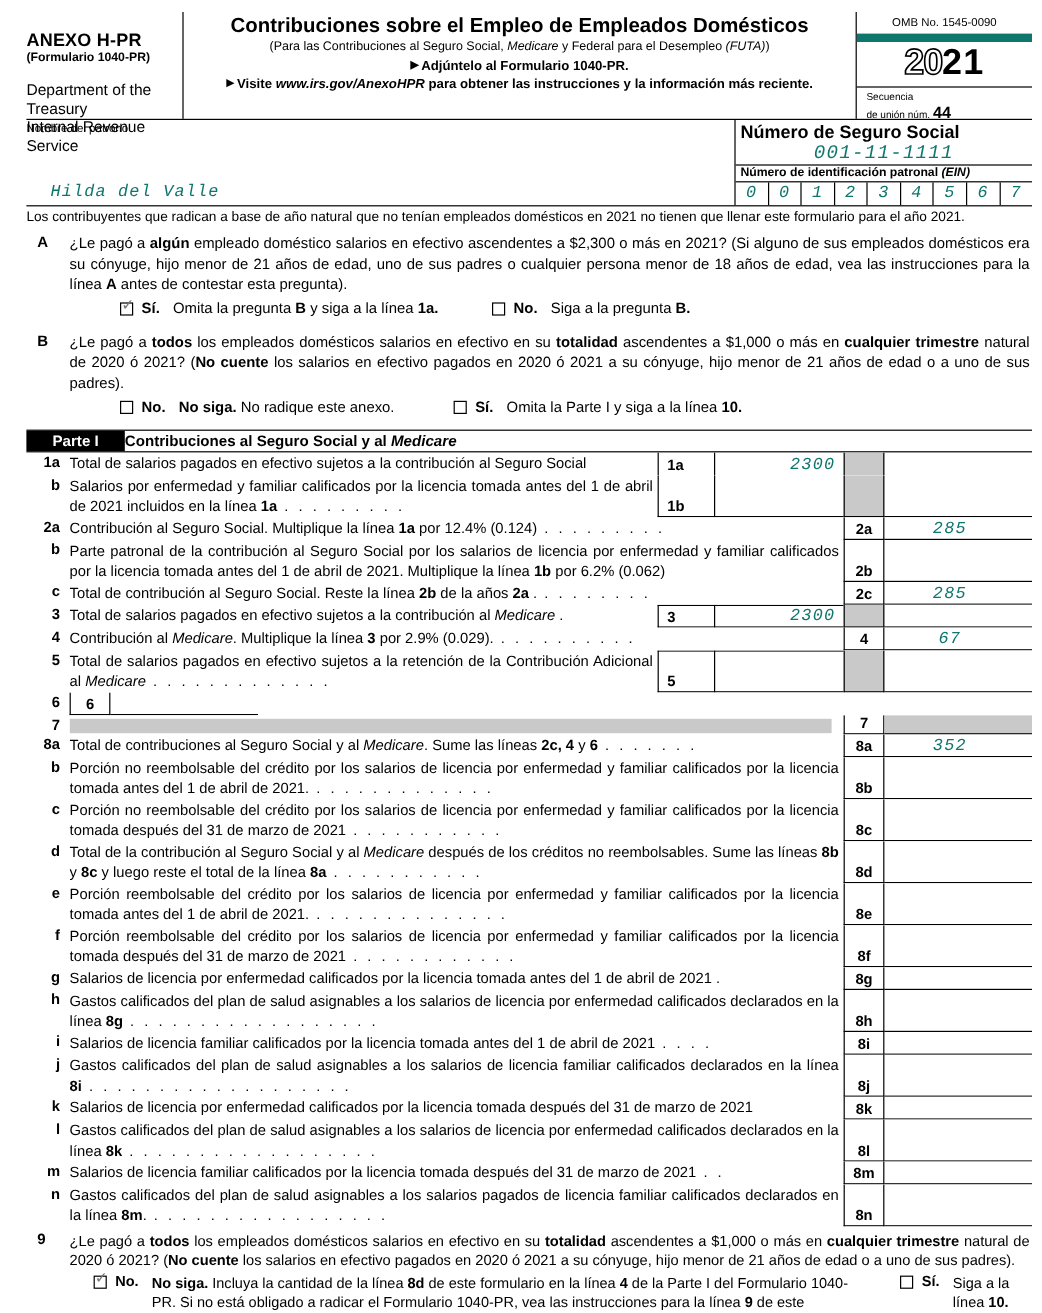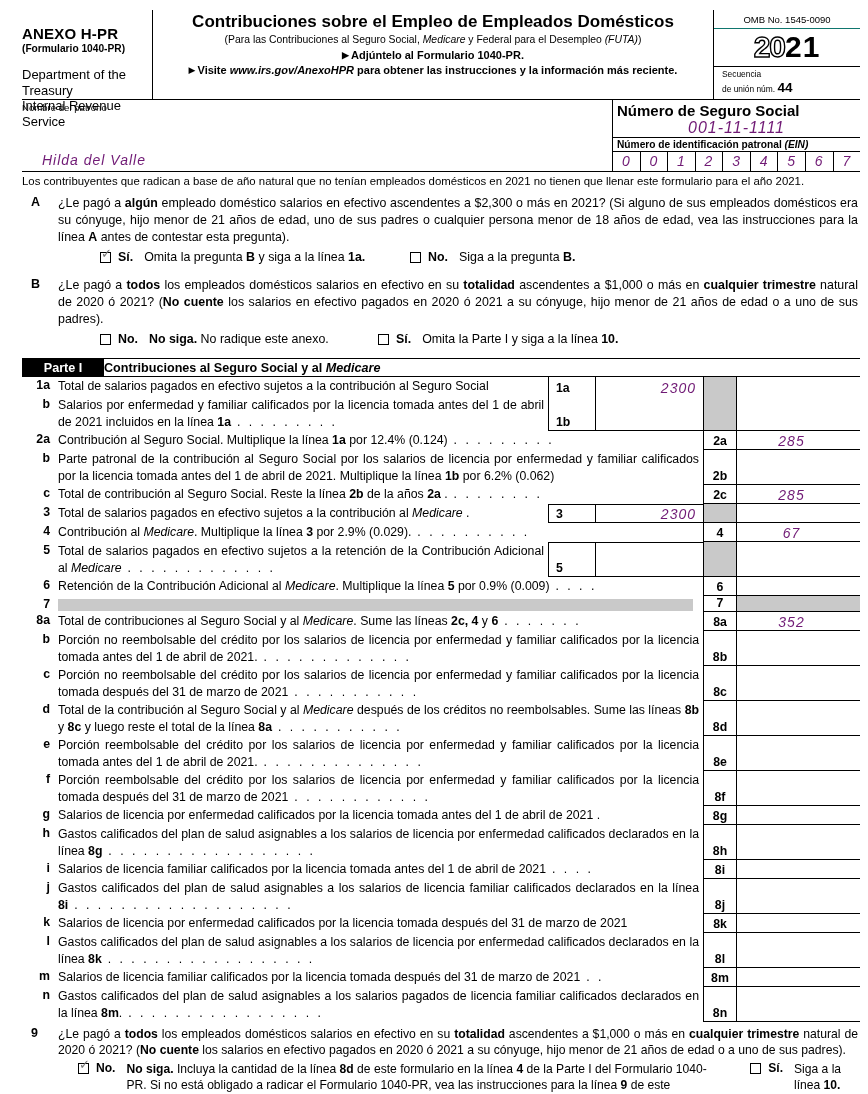--- a/index.html
+++ b/index.html
@@ -20,34 +20,34 @@
   .formnum { font-size: 10.2px; font-weight: bold; margin-top: 1px; }
   .dept { font-size: 13px; line-height: 1.2; }
   .dept-wrap { margin-top: 13px; }
   .hcol2 { flex: 1; border-left: 1px solid #000; border-right: 1px solid #000; text-align: center; padding: 2px 6px; }
   .title { font-size: 17px; font-weight: bold; line-height: 1.15; }
   .subtitle { font-size: 10.4px; margin-top: 2px; }
   .attach { font-size: 11px; font-weight: bold; margin-top: 4px; }
   .visit { font-size: 11px; margin-top: 3px; }
   .arr { font-size: 9px; vertical-align: 1px; margin-right: 2px; }
   .hcol3 { width: 146px; text-align: center; }
-  .omb { font-size: 9.5px; padding: 4px 2px 3px; border-bottom: 1px solid #0f766e; }
+  .omb { font-size: 9.5px; padding: 4px 2px 3px; border-bottom: 7px solid #0f766e; }
   .year { font-size: 30px; font-weight: bold; line-height: 36px; height: 38px; border-bottom: 1px solid #000; letter-spacing: 1px; }
   .y20 { color: #999; letter-spacing: -1px; }
   @supports (-webkit-text-stroke: 1px black) {
     .y20 { color: #fff; -webkit-text-stroke: 1.4px #000; }
   }
   .seq { text-align: left; font-size: 8.4px; line-height: 1.15; padding: 3px 0 0 8px; }
   .seqnum { font-size: 13.5px; font-weight: bold; }
 
   
   .tp { display: flex; height: 72px; border-bottom: 1px solid #000; }
   .tleft { flex: 1; position: relative; }
   .small-label { font-size: 9.6px; padding-top: 2px; }
-  .hw { font-family: Liberation Sans, sans-serif; font-style: italic; color: #701a75; letter-spacing: 1px; }
+  .hw { font-family: Liberation Mono, monospace; font-style: italic; color: #0f766e; letter-spacing: 1px; }
   .name-val { position: absolute; left: 20px; bottom: 3px; font-size: 14px; }
   .tright { width: 248px; border-left: 1px solid #000; display: flex; flex-direction: column; }
   .ssn-label { font-size: 15px; font-weight: bold; padding: 2px 4px 0; }
   .ssn-val { text-align: center; font-size: 16px; flex: 1; }
   .ein-label { font-size: 10.2px; font-weight: bold; border-top: 1px solid #000; border-bottom: 1px solid #000; padding: 1px 4px; }
   .einboxes { display: flex; height: 20px; }
   .eincell { flex: 1; border-right: 1px solid #000; text-align: center; font-size: 14px; line-height: 19px; }
   .eincell:last-child { border-right: none; }
 
   
@@ -253,21 +253,20 @@
       <div class="row" style="height: 35px;">
         <div class="cnum">5</div>
         <div class="ctxt ctxt-fixed"><span>Total de salarios pagados en efectivo sujetos a la retención de la Contribución Adicional al </span><span class="i">Medicare</span><span class="dots">&nbsp;.&nbsp;.&nbsp;.&nbsp;.&nbsp;.&nbsp;.&nbsp;.&nbsp;.&nbsp;.&nbsp;.&nbsp;.&nbsp;.&nbsp;.</span></div>
         <div class="cil bb ibt">5</div>
         <div class="civ bb ibt"></div>
         <div class="clbl gray bb"></div>
         <div class="camt bb"></div>
       </div>
       <div class="row" style="height: 19px;">
         <div class="cnum">6</div>
-        <div class="ctxt"><span>Retención de la Contribución Adicional al </span><span class="i">Medicare</span><span>. Multiplique la línea </span><span class="b">5</span><span> por 0.9% (0.009)</span><span class="dots">&nbsp;.&nbsp;.&nbsp;.&nbsp;.</span></div>
         <div class="clbl bb">6</div>
         <div class="camt bb"></div>
       </div>
       <div class="row" style="height: 16px;">
         <div class="cnum">7</div>
         <div class="ctxt">
           <div class="bar7"></div>
         </div>
         <div class="clbl bb">7</div>
         <div class="camt gray bb"></div>

